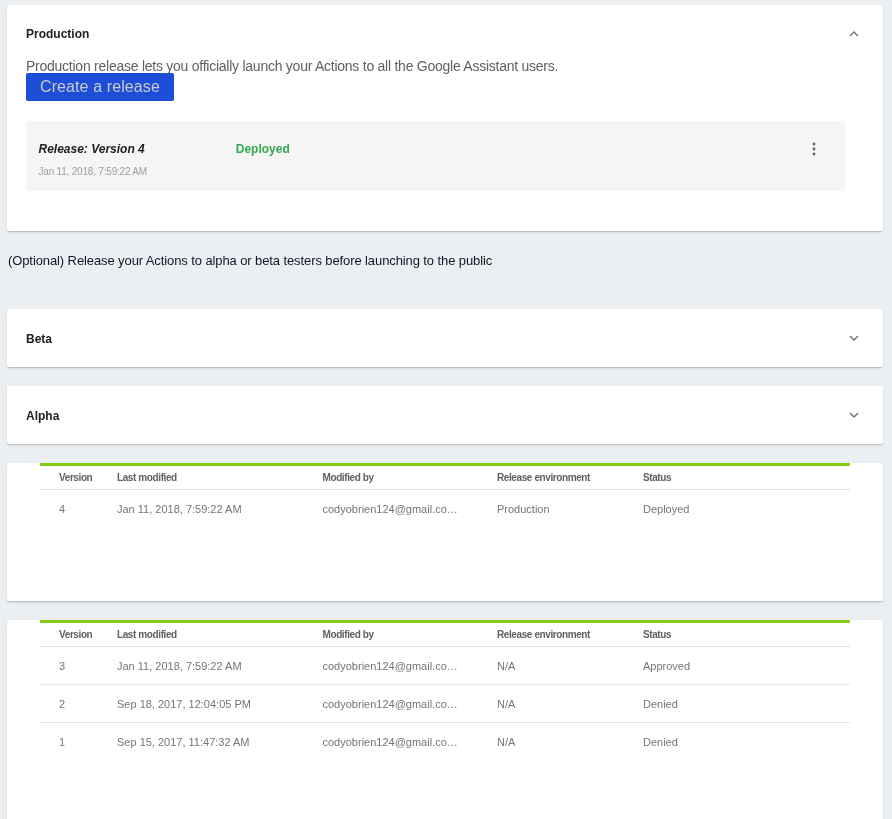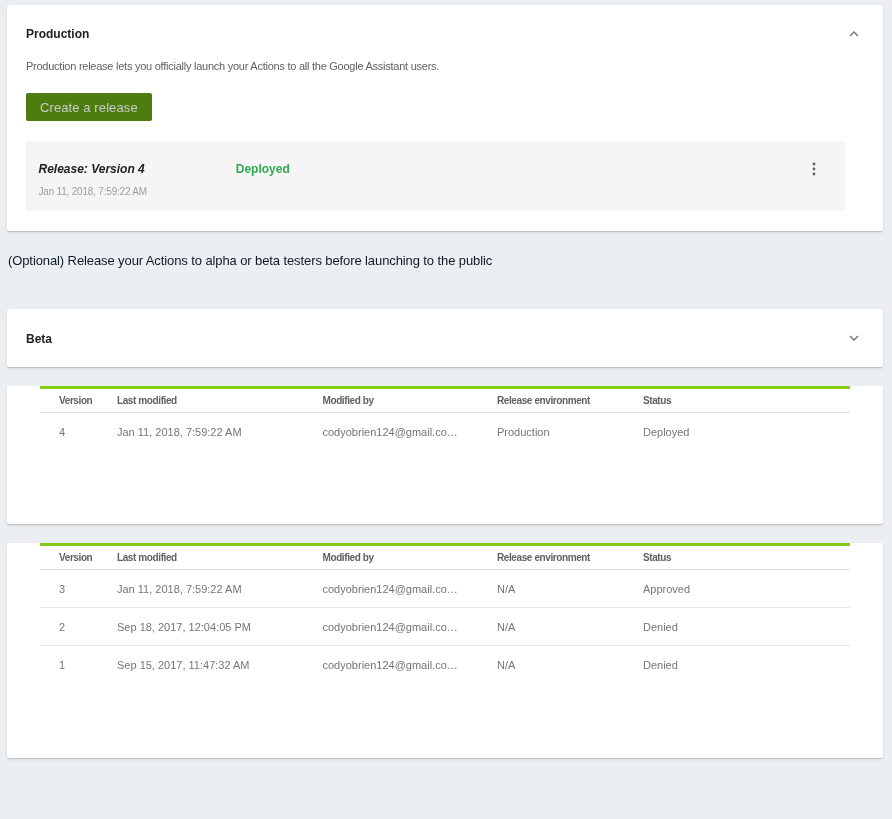--- a/index.html
+++ b/index.html
@@ -25,29 +25,29 @@
     line-height:16px;
   }
   .chev { width:18px; height:18px; flex:0 0 18px; cursor:pointer; }
   .chev svg { display:block; width:18px; height:18px; fill:#757575; }
 
   
   .prod-card { height:226px; }
   .prod-card .card-head { padding-top:20px; height:38px; }
   .prod-desc {
     margin-top:16px;
-    font-size:11px; line-height:14px; letter-spacing:-0.25px; color:#616161;
+    font-size:14px; line-height:14px; letter-spacing:-0.25px; color:#616161;
   }
   .create-btn {
-    display:block; margin-top:20px;
+    display:block; 
     height:28px; padding:0 14px;
-    background:#4d7c0f; color:#cbcbcb;
+    background:#1d4ed8; color:#cbcbcb;
     border:none; border-radius:2px;
     font-family:"Liberation Sans", sans-serif;
-    font-size:13px; letter-spacing:0.1px;
+    font-size:16px; letter-spacing:0.1px;
     cursor:default;
   }
   .release-row {
     position:relative;
     margin-top:19.5px; margin-right:18px;
     height:70px;
     background:#f5f5f5;
     padding:20px 12.5px 0 12.5px;
   }
   .rel-line1 { display:flex; align-items:center; height:16px; }
@@ -135,20 +135,28 @@
 
   <section class="card mini-card">
     <h2 class="card-title">Beta</h2>
     <span class="chev">
         <svg viewBox="0 0 24 24">
           <path d="M16.59 8.59L12 13.17 7.41 8.59 6 10l6 6 6-6z"></path>
         </svg>
       </span>
   </section>
 
+  <section class="card mini-card">
+    <h2 class="card-title">Alpha</h2>
+    <span class="chev">
+        <svg viewBox="0 0 24 24">
+          <path d="M16.59 8.59L12 13.17 7.41 8.59 6 10l6 6 6-6z"></path>
+        </svg>
+      </span>
+  </section>
 
   <section class="card table-card current-card">
     <table class="rel-table">
       <colgroup>
           <col class="c1">
           <col class="c2">
           <col class="c3">
           <col class="c4">
           <col class="c5">
         </colgroup>

